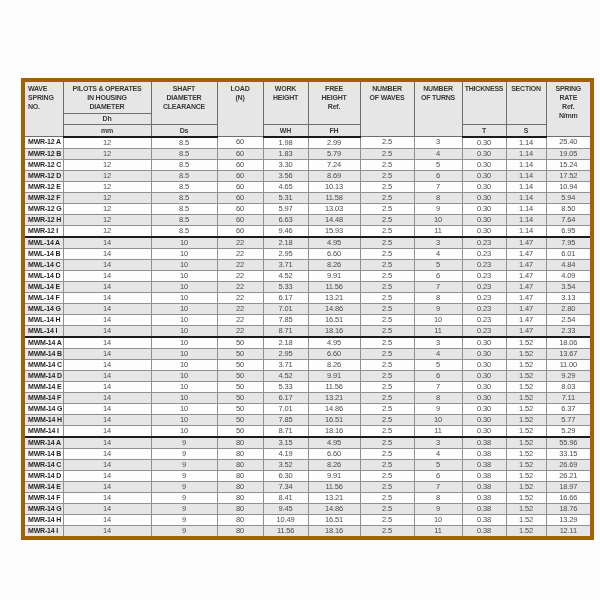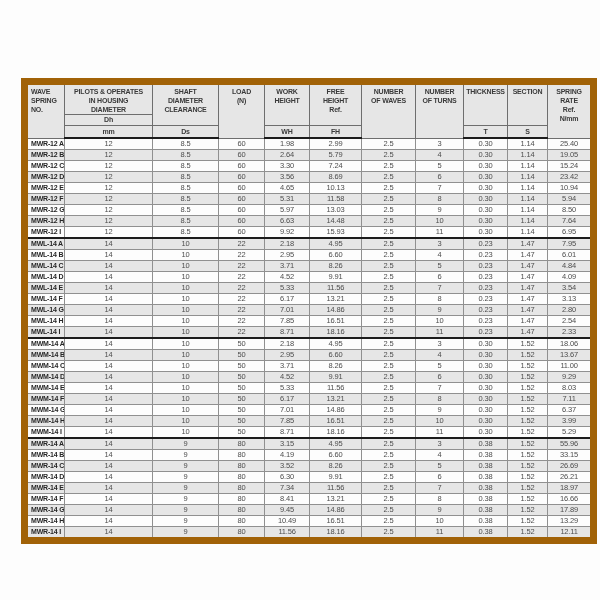--- a/index.html
+++ b/index.html
@@ -9,21 +9,21 @@
     width:600px; height:600px;
     background:#fdfdfd;
     font-family:"Liberation Sans", sans-serif;
     overflow:hidden;
   }
   table.spec {
     position:absolute; left:21px; top:78px;
     width:569px;
     border-collapse:collapse;
     table-layout:fixed;
-    border:7px solid #a16207;
+    border:4px solid #a16207;
   }
   col.c1{width:40px} col.c2{width:88px} col.c3{width:66px} col.c4{width:46px}
   col.c5{width:45px} col.c6{width:52px} col.c7{width:54px} col.c8{width:48px}
   col.c9{width:44px} col.c10{width:40px} col.c11{width:46px}
 
   th {
     border:1px solid #6e6e6e;
     background:#e6e6e6;
     font-size:7px; font-weight:bold; color:#3a3a3a;
     letter-spacing:-0.2px;
@@ -125,21 +125,21 @@
           <td>3</td>
           <td>0.30</td>
           <td>1.14</td>
           <td>25.40</td>
         </tr>
         <tr class="shaded">
           <td class="row-no">MWR-12 B</td>
           <td>12</td>
           <td>8.5</td>
           <td>60</td>
-          <td>2.64</td>
+          <td>1.83</td>
           <td>5.79</td>
           <td>2.5</td>
           <td>4</td>
           <td>0.30</td>
           <td>1.14</td>
           <td>19.05</td>
         </tr>
         <tr>
           <td class="row-no">MWR-12 C</td>
           <td>12</td>
@@ -157,21 +157,21 @@
           <td class="row-no">MWR-12 D</td>
           <td>12</td>
           <td>8.5</td>
           <td>60</td>
           <td>3.56</td>
           <td>8.69</td>
           <td>2.5</td>
           <td>6</td>
           <td>0.30</td>
           <td>1.14</td>
-          <td>23.42</td>
+          <td>17.52</td>
         </tr>
         <tr>
           <td class="row-no">MWR-12 E</td>
           <td>12</td>
           <td>8.5</td>
           <td>60</td>
           <td>4.65</td>
           <td>10.13</td>
           <td>2.5</td>
           <td>7</td>
@@ -216,21 +216,21 @@
           <td>10</td>
           <td>0.30</td>
           <td>1.14</td>
           <td>7.64</td>
         </tr>
         <tr>
           <td class="row-no">MWR-12 I</td>
           <td>12</td>
           <td>8.5</td>
           <td>60</td>
-          <td>9.92</td>
+          <td>9.46</td>
           <td>15.93</td>
           <td>2.5</td>
           <td>11</td>
           <td>0.30</td>
           <td>1.14</td>
           <td>6.95</td>
         </tr>
         <tr class="group-start shaded">
           <td class="row-no">MWL-14 A</td>
           <td>14</td>
@@ -443,21 +443,21 @@
           <td class="row-no">MWM-14 H</td>
           <td>14</td>
           <td>10</td>
           <td>50</td>
           <td>7.85</td>
           <td>16.51</td>
           <td>2.5</td>
           <td>10</td>
           <td>0.30</td>
           <td>1.52</td>
-          <td>3.99</td>
+          <td>5.77</td>
         </tr>
         <tr>
           <td class="row-no">MWM-14 I</td>
           <td>14</td>
           <td>10</td>
           <td>50</td>
           <td>8.71</td>
           <td>18.16</td>
           <td>2.5</td>
           <td>11</td>
@@ -547,21 +547,21 @@
           <td class="row-no">MWR-14 G</td>
           <td>14</td>
           <td>9</td>
           <td>80</td>
           <td>9.45</td>
           <td>14.86</td>
           <td>2.5</td>
           <td>9</td>
           <td>0.38</td>
           <td>1.52</td>
-          <td>17.89</td>
+          <td>18.76</td>
         </tr>
         <tr>
           <td class="row-no">MWR-14 H</td>
           <td>14</td>
           <td>9</td>
           <td>80</td>
           <td>10.49</td>
           <td>16.51</td>
           <td>2.5</td>
           <td>10</td>

